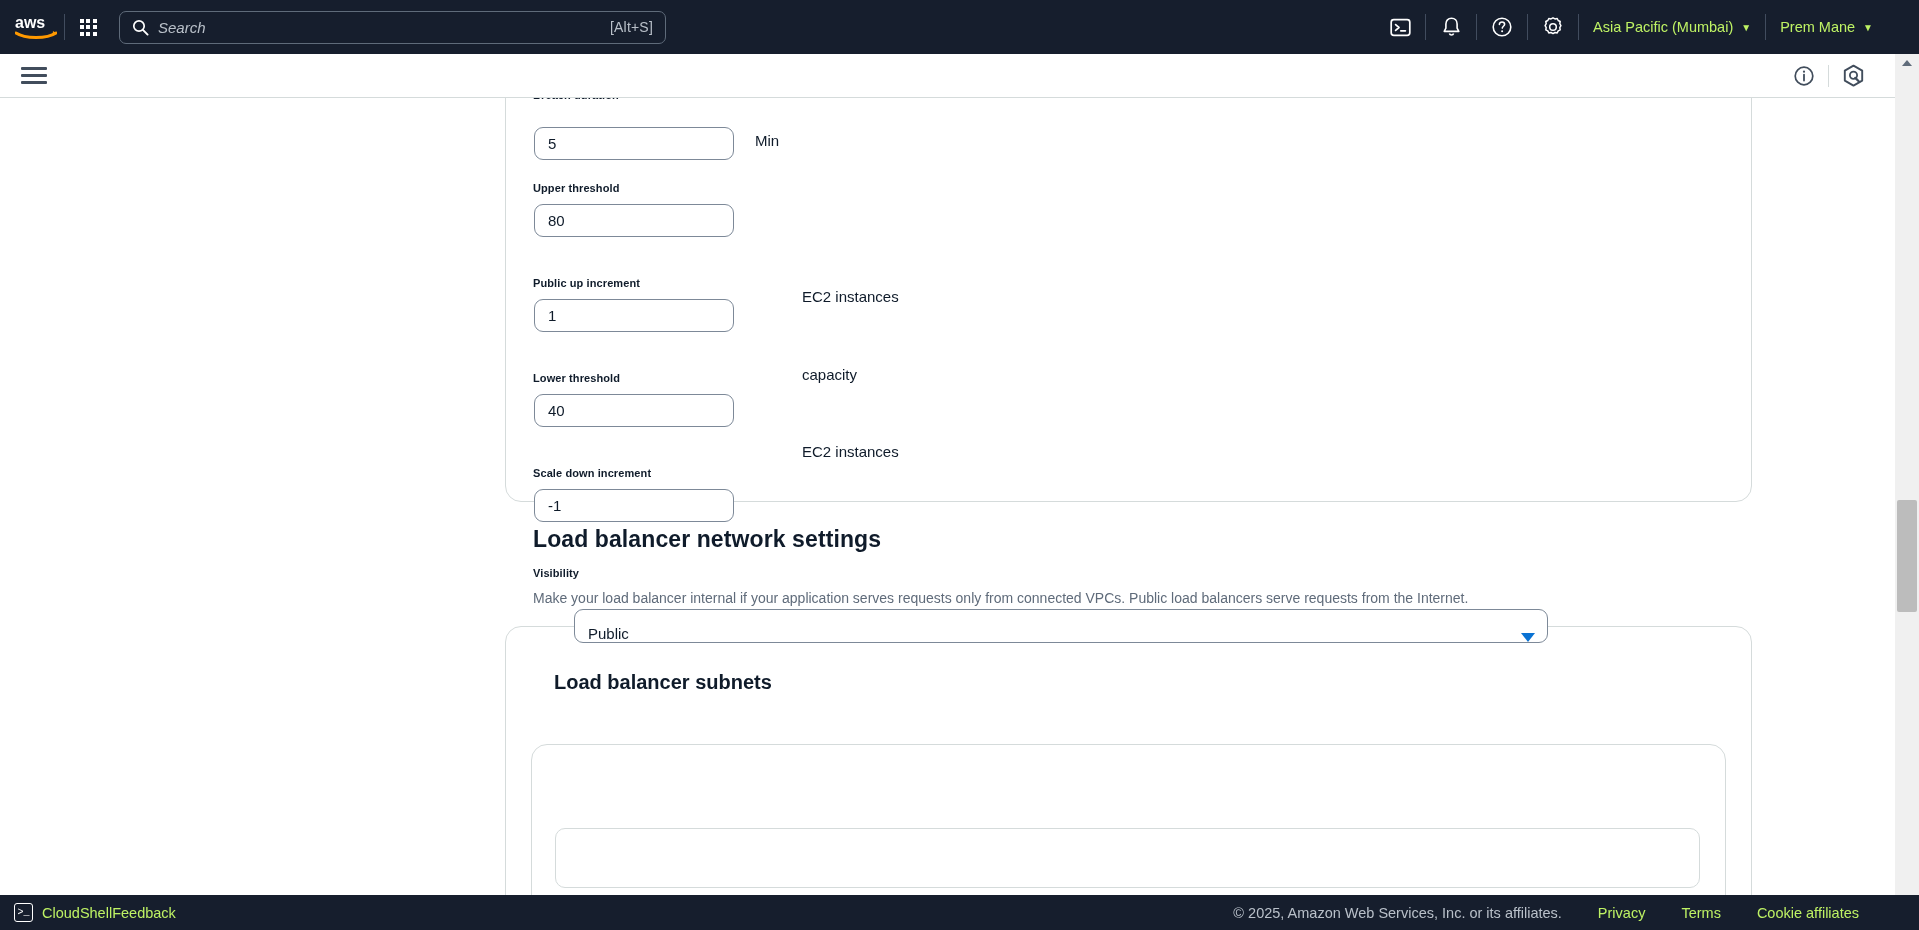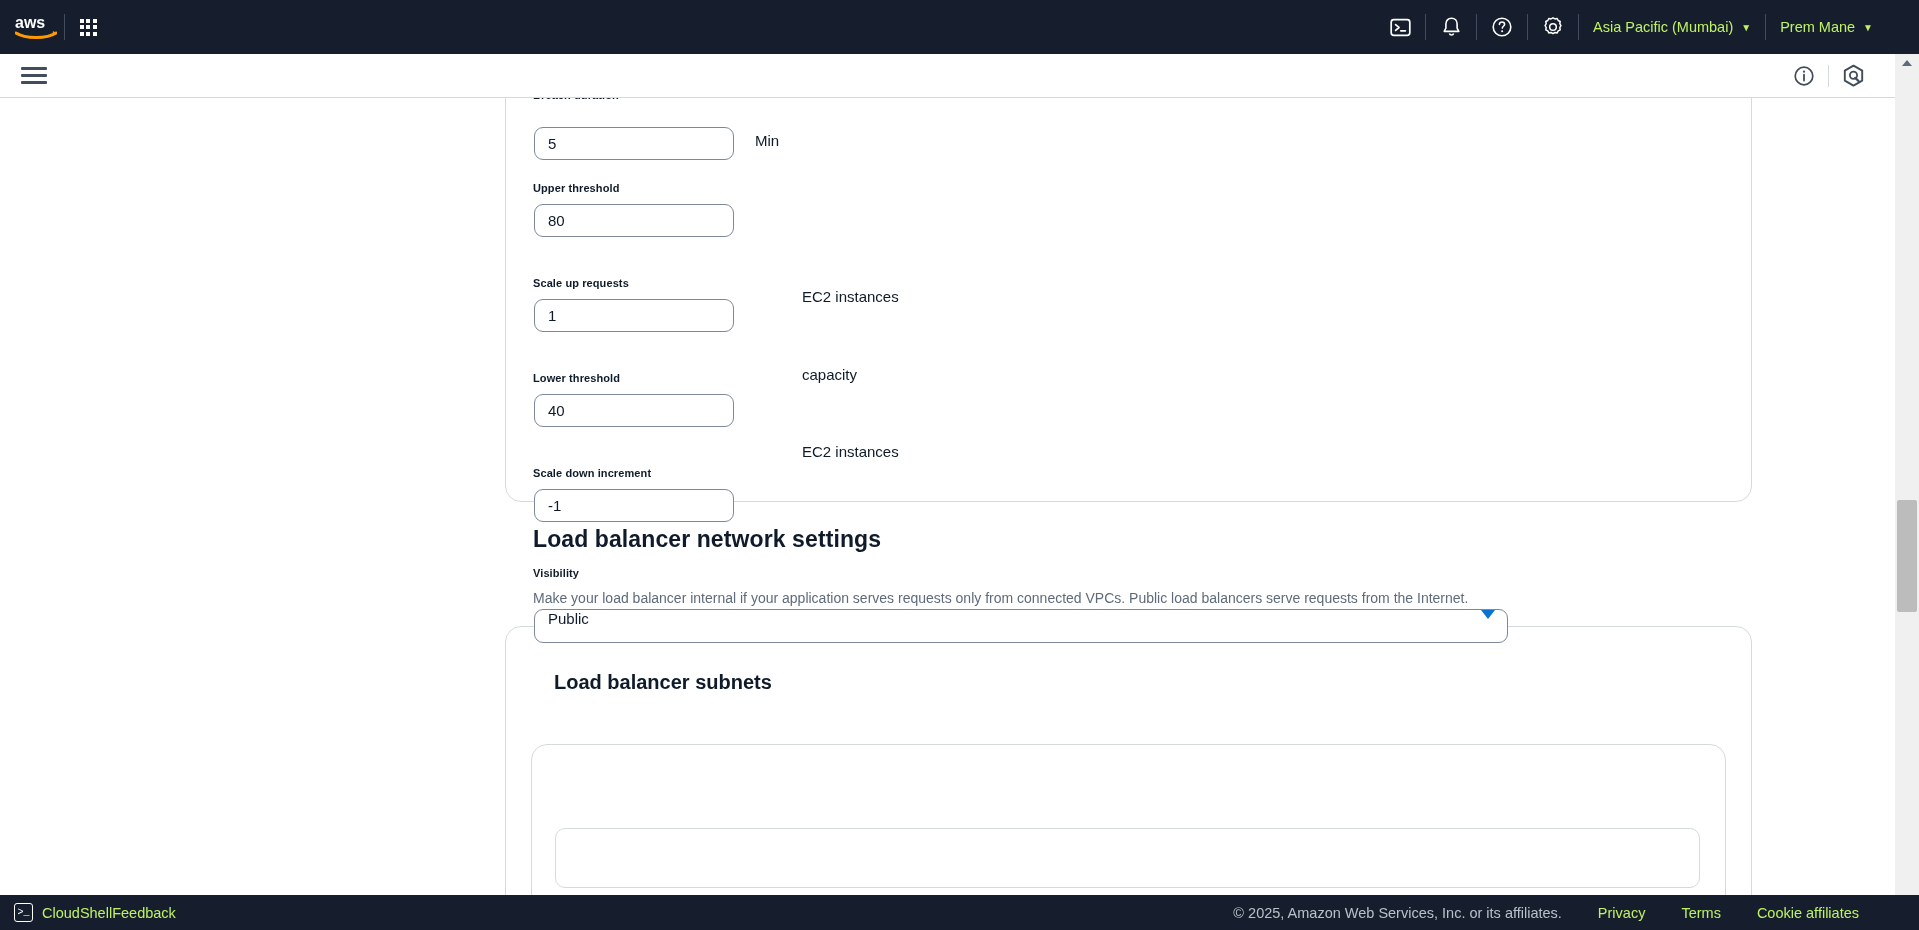--- a/index.html
+++ b/index.html
@@ -177,25 +177,26 @@
     font-size: 20px;
     font-weight: bold;
     color: #0f1b2a;
   }
 
   .select-input {
     height: 34px;
     border: 1px solid #7d8998;
     border-radius: 9px;
     background: #ffffff;
-    display: flex; align-items: flex-start; justify-content: space-between;
+    display: flex; align-items: flex-end; justify-content: space-between;
     padding: 0 12px 0 13px;
     font-size: 15px;
     color: #0f1b2a;
     cursor: pointer;
+    margin-left: 40px;
   }
   .select-caret {
     width: 0; height: 0;
     border-left: 7px solid transparent;
     border-right: 7px solid transparent;
     border-top: 9px solid #0972d3;
   }
 
   .abs { position: absolute; }
 
@@ -291,20 +292,30 @@
         <i></i>
         <i></i>
         <i></i>
         <i></i>
         <i></i>
         <i></i>
         <i></i>
     </div>
   </div>
 
+  <div id="search-box">
+    <span class="mag">
+      <svg width="17" height="17" viewBox="0 0 17 17" aria-hidden="true">
+        <circle cx="7" cy="7" r="5.2" stroke="#ffffff" stroke-width="1.7" fill="none"></circle>
+        <line x1="10.9" y1="10.9" x2="15.6" y2="15.6" stroke="#ffffff" stroke-width="1.9" stroke-linecap="round"></line>
+      </svg>
+    </span>
+    <input id="search-input-text" type="text" placeholder="Search" value="" style="">
+    <span class="alt-s">[Alt+S]</span>
+  </div>
 
   <div class="nav-spacer"></div>
 
   <div class="nav-icon-btn">
     <svg width="21" height="21" viewBox="0 0 21 21" aria-hidden="true">
       <rect x="1.2" y="2.6" width="18.6" height="15.8" rx="2.6" stroke="#ffffff" stroke-width="1.7" fill="none"></rect>
       <path d="M5.6 7.6 L9 10.5 L5.6 13.4" stroke="#ffffff" stroke-width="1.7" fill="none" stroke-linecap="round" stroke-linejoin="round"></path>
       <line x1="10.8" y1="13.8" x2="15.4" y2="13.8" stroke="#ffffff" stroke-width="1.7" stroke-linecap="round"></line>
     </svg>
   </div>
@@ -389,21 +400,21 @@
     <div class="text-input abs" style="left:534px; top:29px; width:200px;">
       <span>5</span>
     </div>
     <div class="unit-label abs" style="left:755px; top:34px;">Min</div>
 
     <div class="field-label abs" style="left:533px; top:84px;">Upper threshold</div>
     <div class="text-input abs" style="left:534px; top:106px; width:200px;">
       <span>80</span>
     </div>
 
-    <div class="field-label abs" style="left:533px; top:179px;">Scale up requests</div>
+    <div class="field-label abs" style="left:533px; top:179px;">Public up increment</div>
     <div class="text-input abs" style="left:534px; top:201px; width:200px;">
       <span>1</span>
     </div>
     <div class="unit-label abs" style="left:802px; top:190px;">EC2 instances</div>
 
     <div class="field-label abs" style="left:533px; top:274px;">Lower threshold</div>
     <div class="text-input abs" style="left:534px; top:296px; width:200px;">
       <span>40</span>
     </div>
     <div class="unit-label abs" style="left:802px; top:268px;">capacity</div>

